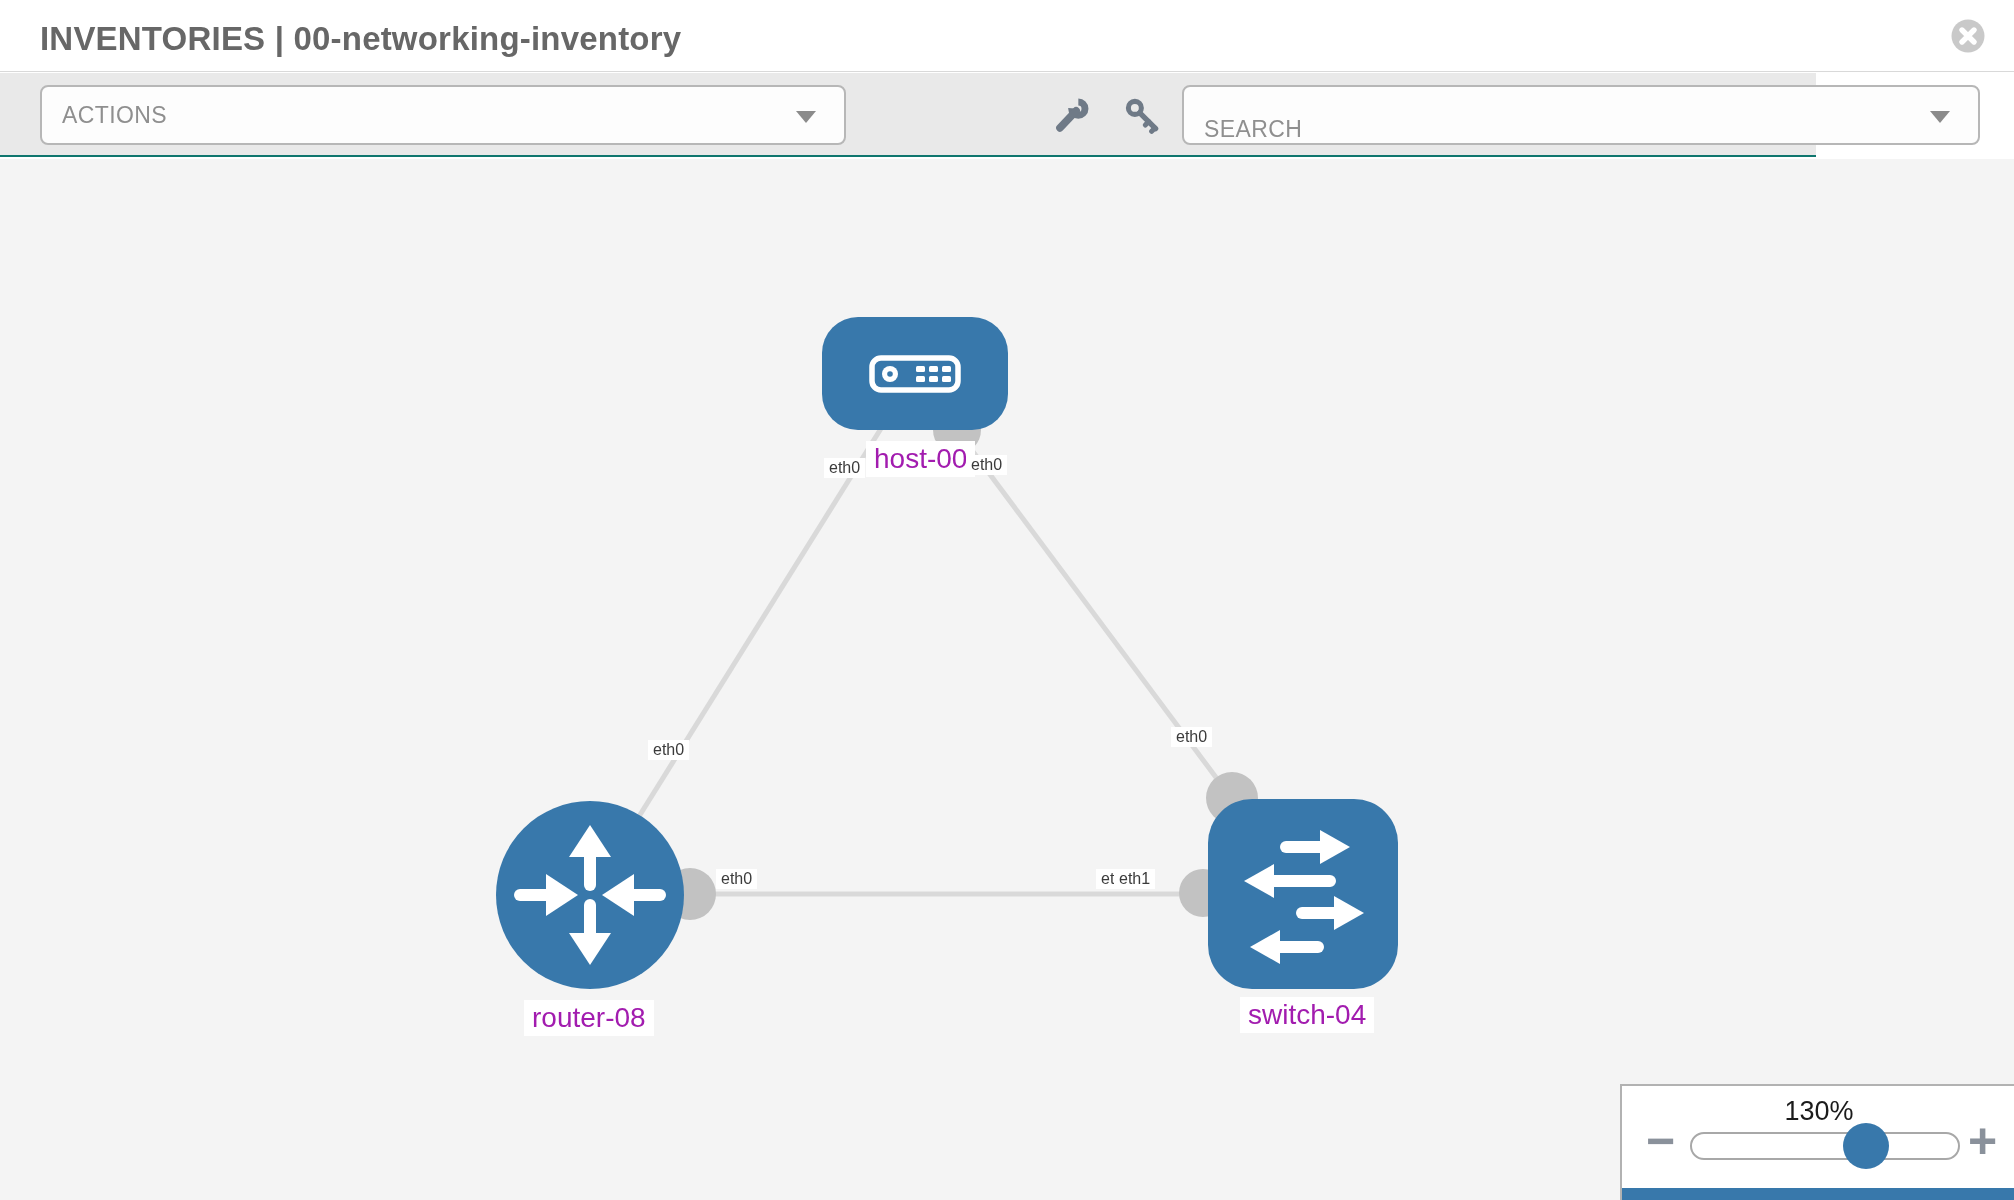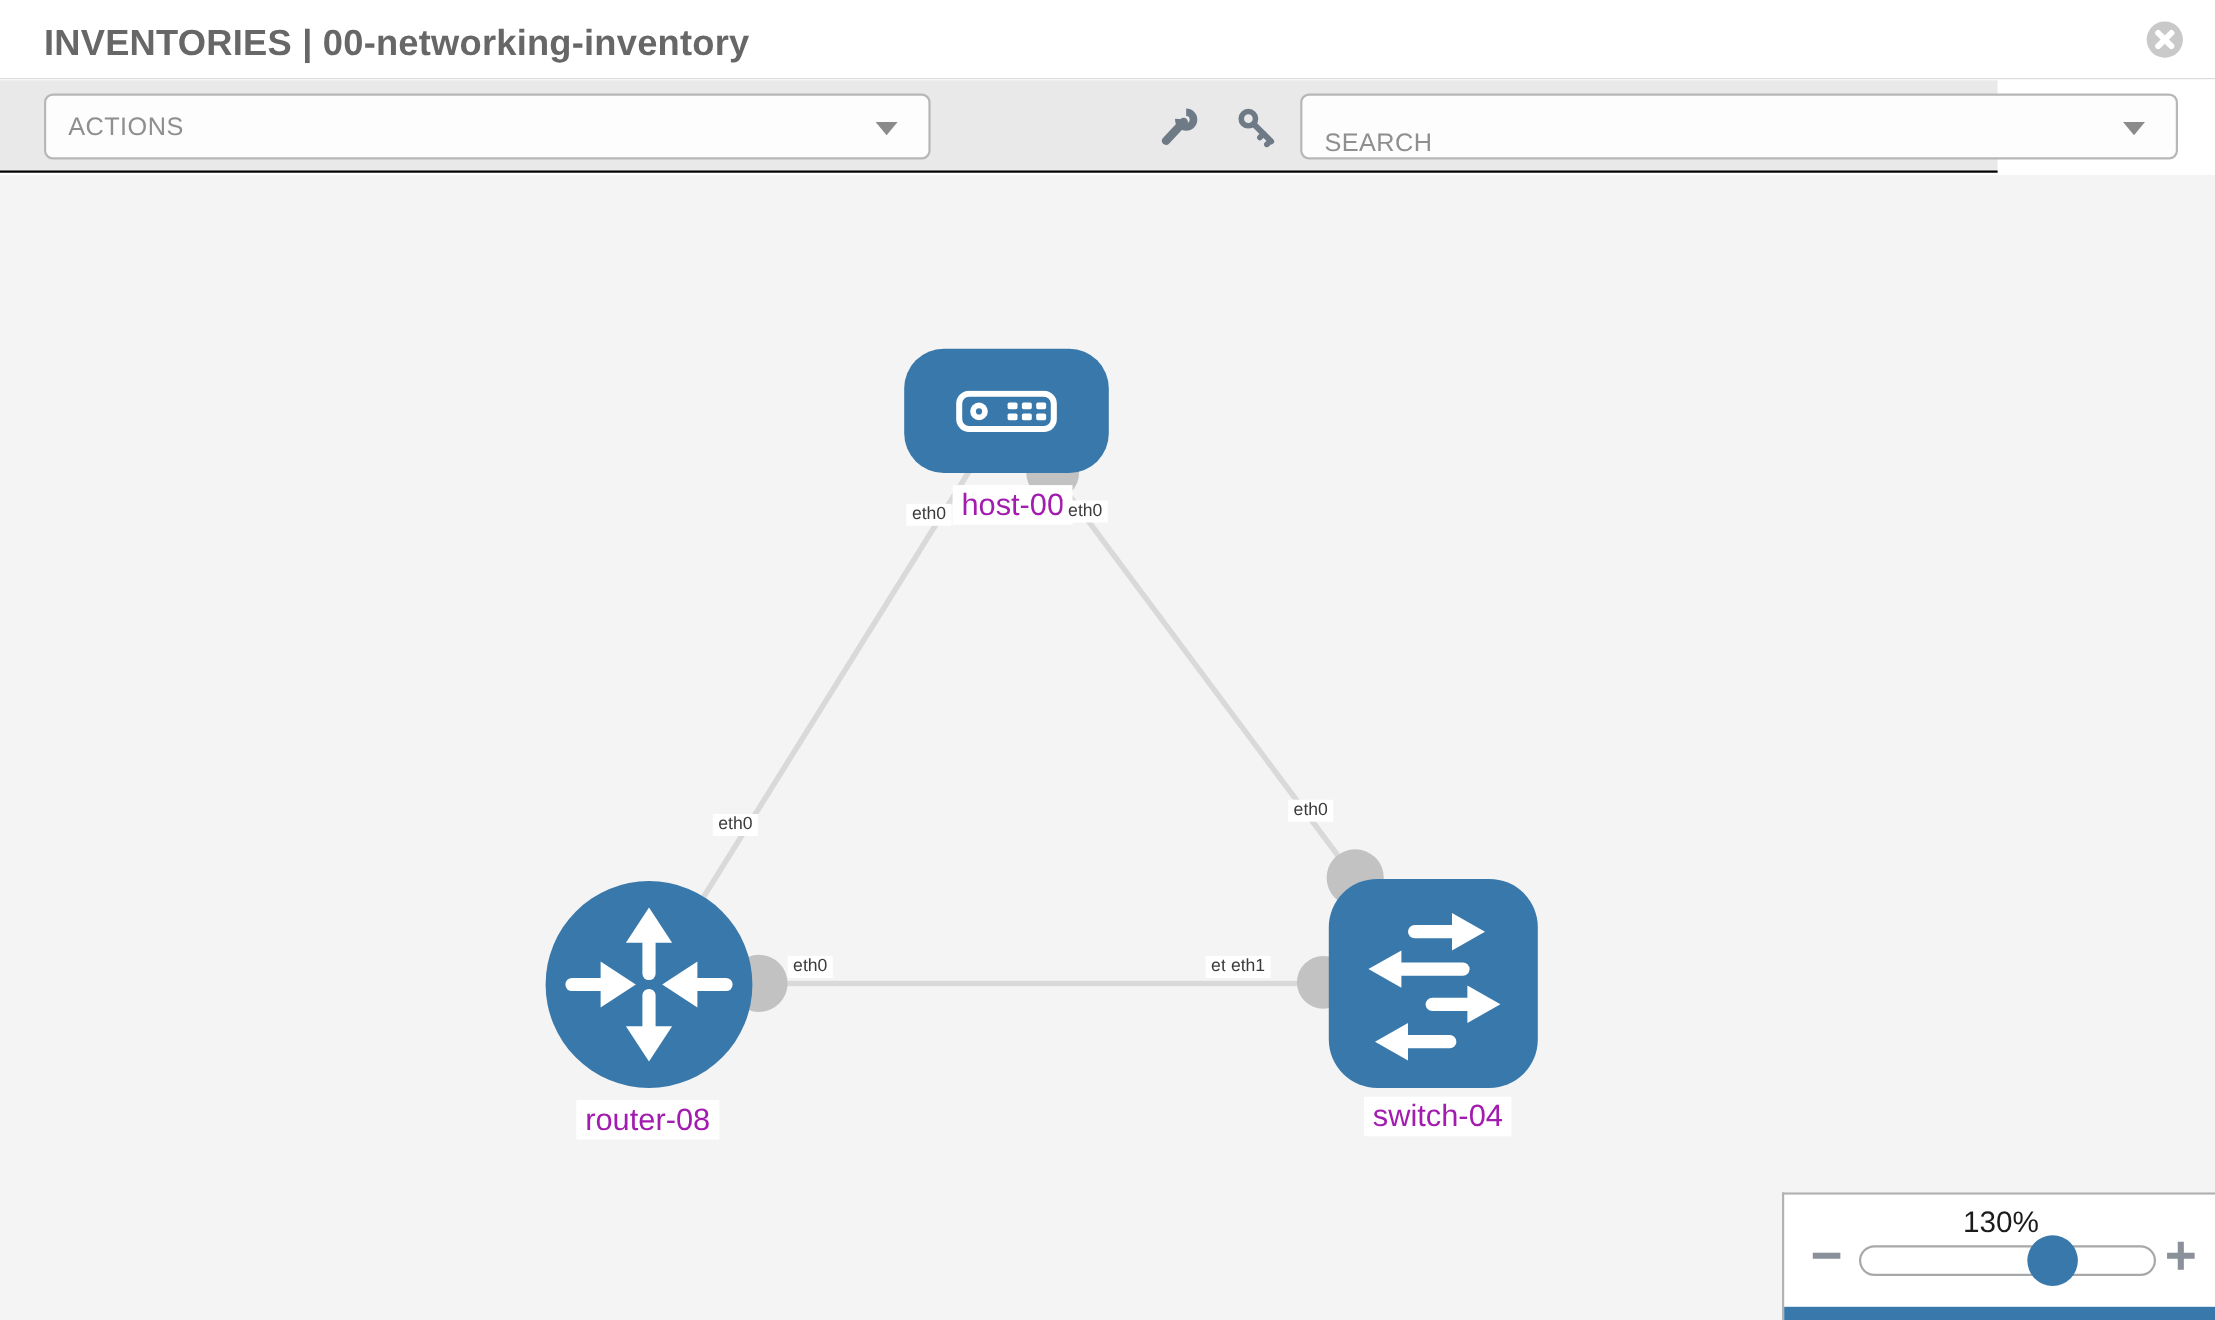--- a/index.html
+++ b/index.html
@@ -7,21 +7,21 @@
   body { font-family:"Liberation Sans", sans-serif; background:#ffffff; position:relative; }
 
   
   .header { position:absolute; left:0; top:0; width:2014px; height:72px; background:#ffffff;
             border-bottom:1px solid #d9d9d9; }
   .header h1 { position:absolute; left:40px; top:20px; font-size:33px; font-weight:bold; color:#676767; letter-spacing:.2px; }
   .close-btn { position:absolute; right:28px; top:18px; width:36px; height:36px; cursor:pointer; }
 
   
   .toolbar { position:absolute; left:0; top:73px; width:1816px; height:84px; background:#e9e9e9;
-             border-bottom:2px solid #000000; }
+             border-bottom:2px solid #0f766e; }
   .dropdown { position:absolute; top:12px; height:60px; background:#fdfdfd; border:2px solid #b7b7b7;
               border-radius:8px; display:flex; align-items:center; padding:0 26px 0 20px; cursor:pointer; }
   .dropdown .dd-label { font-size:23px; color:#8f8f8f; letter-spacing:.4px; }
   .dropdown .caret { position:absolute; right:28px; top:24px; width:0; height:0;
                      border-left:10px solid transparent; border-right:10px solid transparent;
                      border-top:12px solid #8b8b8b; }
   .dd-actions { left:40px; width:806px; }
   .dd-search  { left:1182px; width:798px;align-items:flex-end; }
   .tool-btn { position:absolute; top:16px; width:52px; height:52px; background:none; border:none;
               display:flex; align-items:center; justify-content:center; cursor:pointer; }

